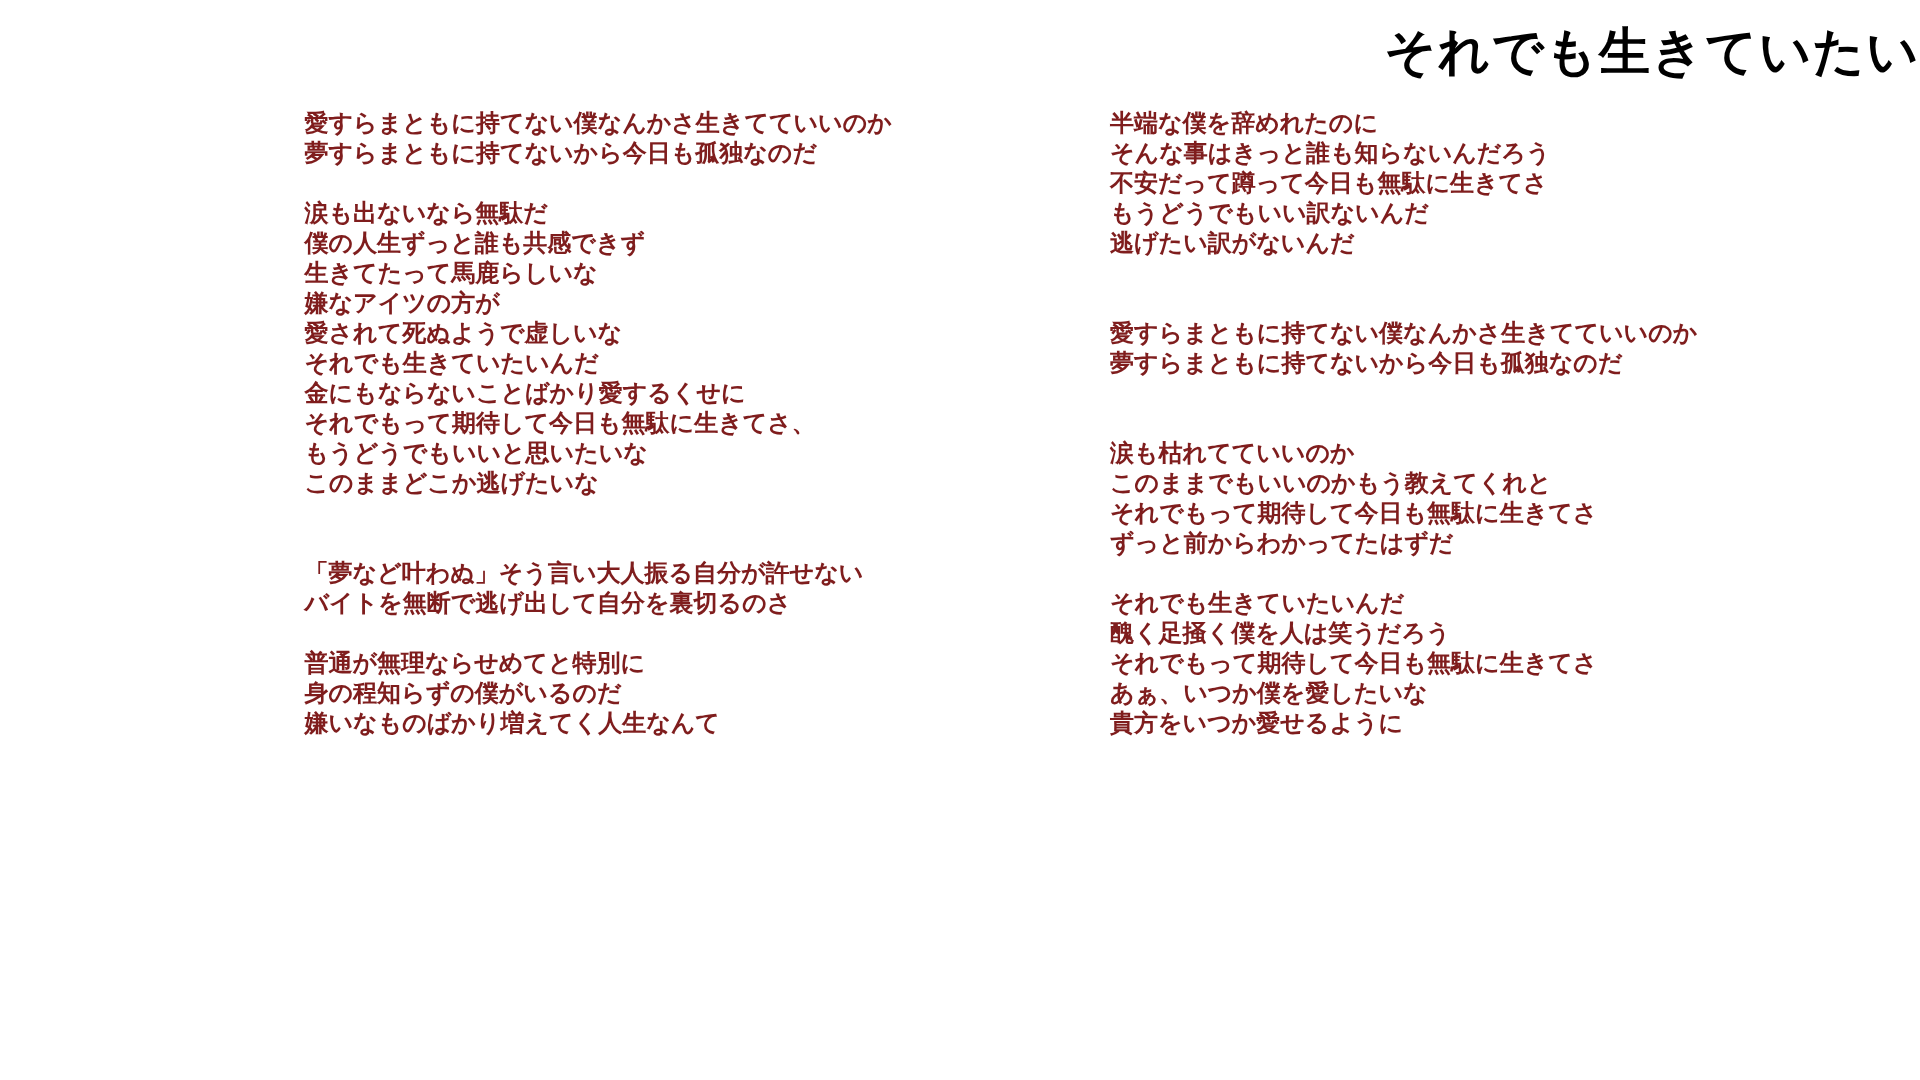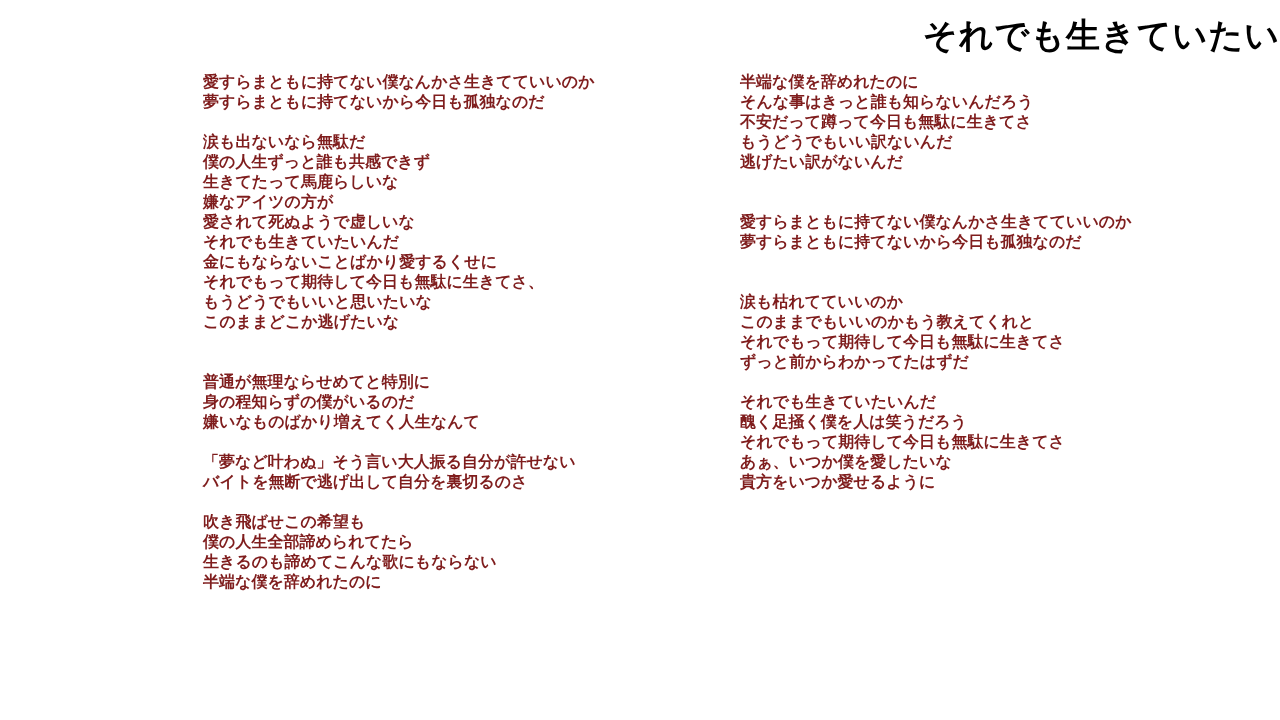--- a/index.html
+++ b/index.html
@@ -59,29 +59,25 @@
     <p class="stanza gap-2">涙も出ないなら無駄だ
 僕の人生ずっと誰も共感できず
 生きてたって馬鹿らしいな
 嫌なアイツの方が
 愛されて死ぬようで虚しいな
 それでも生きていたいんだ
 金にもならないことばかり愛するくせに
 それでもって期待して今日も無駄に生きてさ、
 もうどうでもいいと思いたいな
 このままどこか逃げたいな</p>
+    <p class="stanza">「夢など叶わぬ」そう言い大人振る自分が許せない
+バイトを無断で逃げ出して自分を裏切るのさ</p>
     <p class="stanza">普通が無理ならせめてと特別に
 身の程知らずの僕がいるのだ
 嫌いなものばかり増えてく人生なんて</p>
-    <p class="stanza">「夢など叶わぬ」そう言い大人振る自分が許せない
-バイトを無断で逃げ出して自分を裏切るのさ</p>
-    <p class="stanza last">吹き飛ばせこの希望も
-僕の人生全部諦められてたら
-生きるのも諦めてこんな歌にもならない
-半端な僕を辞めれたのに</p>
   </div>
 
   <div class="lyrics-column right">
     <p class="stanza gap-2">半端な僕を辞めれたのに
 そんな事はきっと誰も知らないんだろう
 不安だって蹲って今日も無駄に生きてさ
 もうどうでもいい訳ないんだ
 逃げたい訳がないんだ</p>
     <p class="stanza gap-2">愛すらまともに持てない僕なんかさ生きてていいのか
 夢すらまともに持てないから今日も孤独なのだ</p>

